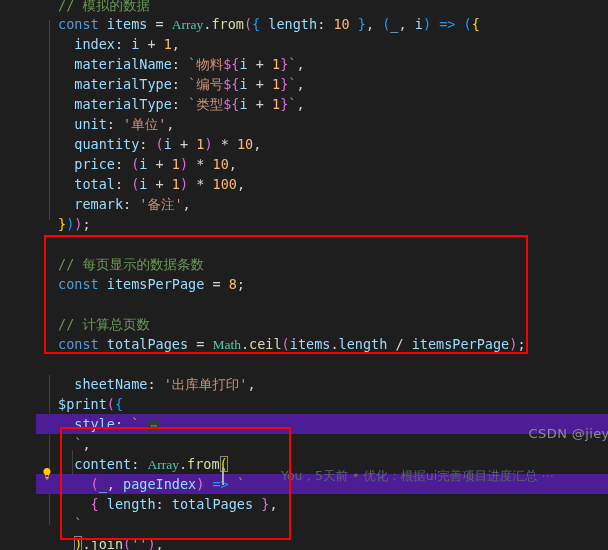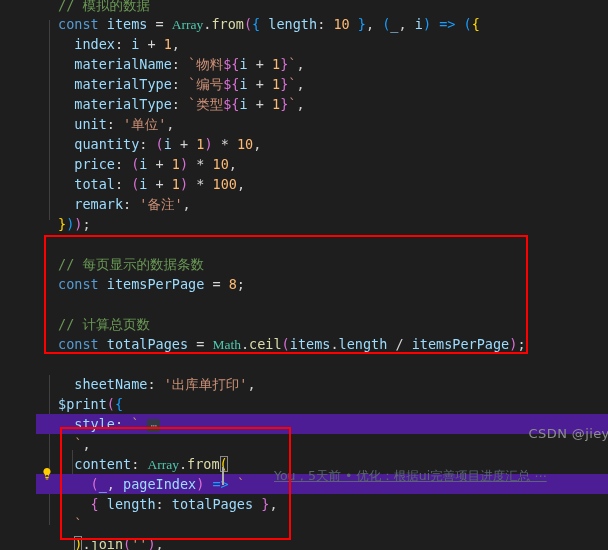--- a/index.html
+++ b/index.html
@@ -190,21 +190,21 @@
     <div class="line"><span class="op">    </span><span class="p2">{</span><span class="var"> </span><span class="var">length</span><span class="punc">: </span><span class="var">totalPages</span><span class="p2"> }</span><span class="punc">,</span></div>
 
     <div class="line"><span class="op">  </span><span class="str">`</span></div>
 
     <div class="line"><span class="op">  </span><span class="p1 brkt-hl">)</span><span class="punc">.</span><span class="fn">join</span><span class="p2">(</span><span class="str">''</span><span class="p2">)</span><span class="punc">,</span></div>
 
   </div>
 
   <div class="caret" style="left:186px; top:467px; height:18px;"></div>
 
-  <div class="blame" style="left:238px; top:466px;text-decoration:underline;"><span>You，5天前 • 优化：根据ui完善项目进度汇总  ⋯</span></div>
+  <div class="blame" style="left:245px; top:466px;"><span>You，5天前 • 优化：根据ui完善项目进度汇总  ⋯</span></div>
 
   <div class="bulb" style="left:4px; top:466px;">
     <svg viewBox="0 0 16 16" width="14" height="16" aria-hidden="true">
       <path d="M8 1.2c-2.3 0-4.1 1.8-4.1 4 0 1.5.8 2.5 1.5 3.3.4.5.7.9.7 1.4v.6h3.8v-.6c0-.5.3-.9.7-1.4.7-.8 1.5-1.8 1.5-3.3 0-2.2-1.8-4-4.1-4z" fill="#ffcc00"></path>
       <rect x="6.1" y="11.2" width="3.8" height="1.5" fill="#ffcc00"></rect>
       <rect x="6.6" y="13" width="2.8" height="1.4" fill="#d1a000"></rect>
       <rect x="6.9" y="9.1" width="2.2" height="1.9" fill="#4a3a00"></rect>
     </svg>
   </div>
 

